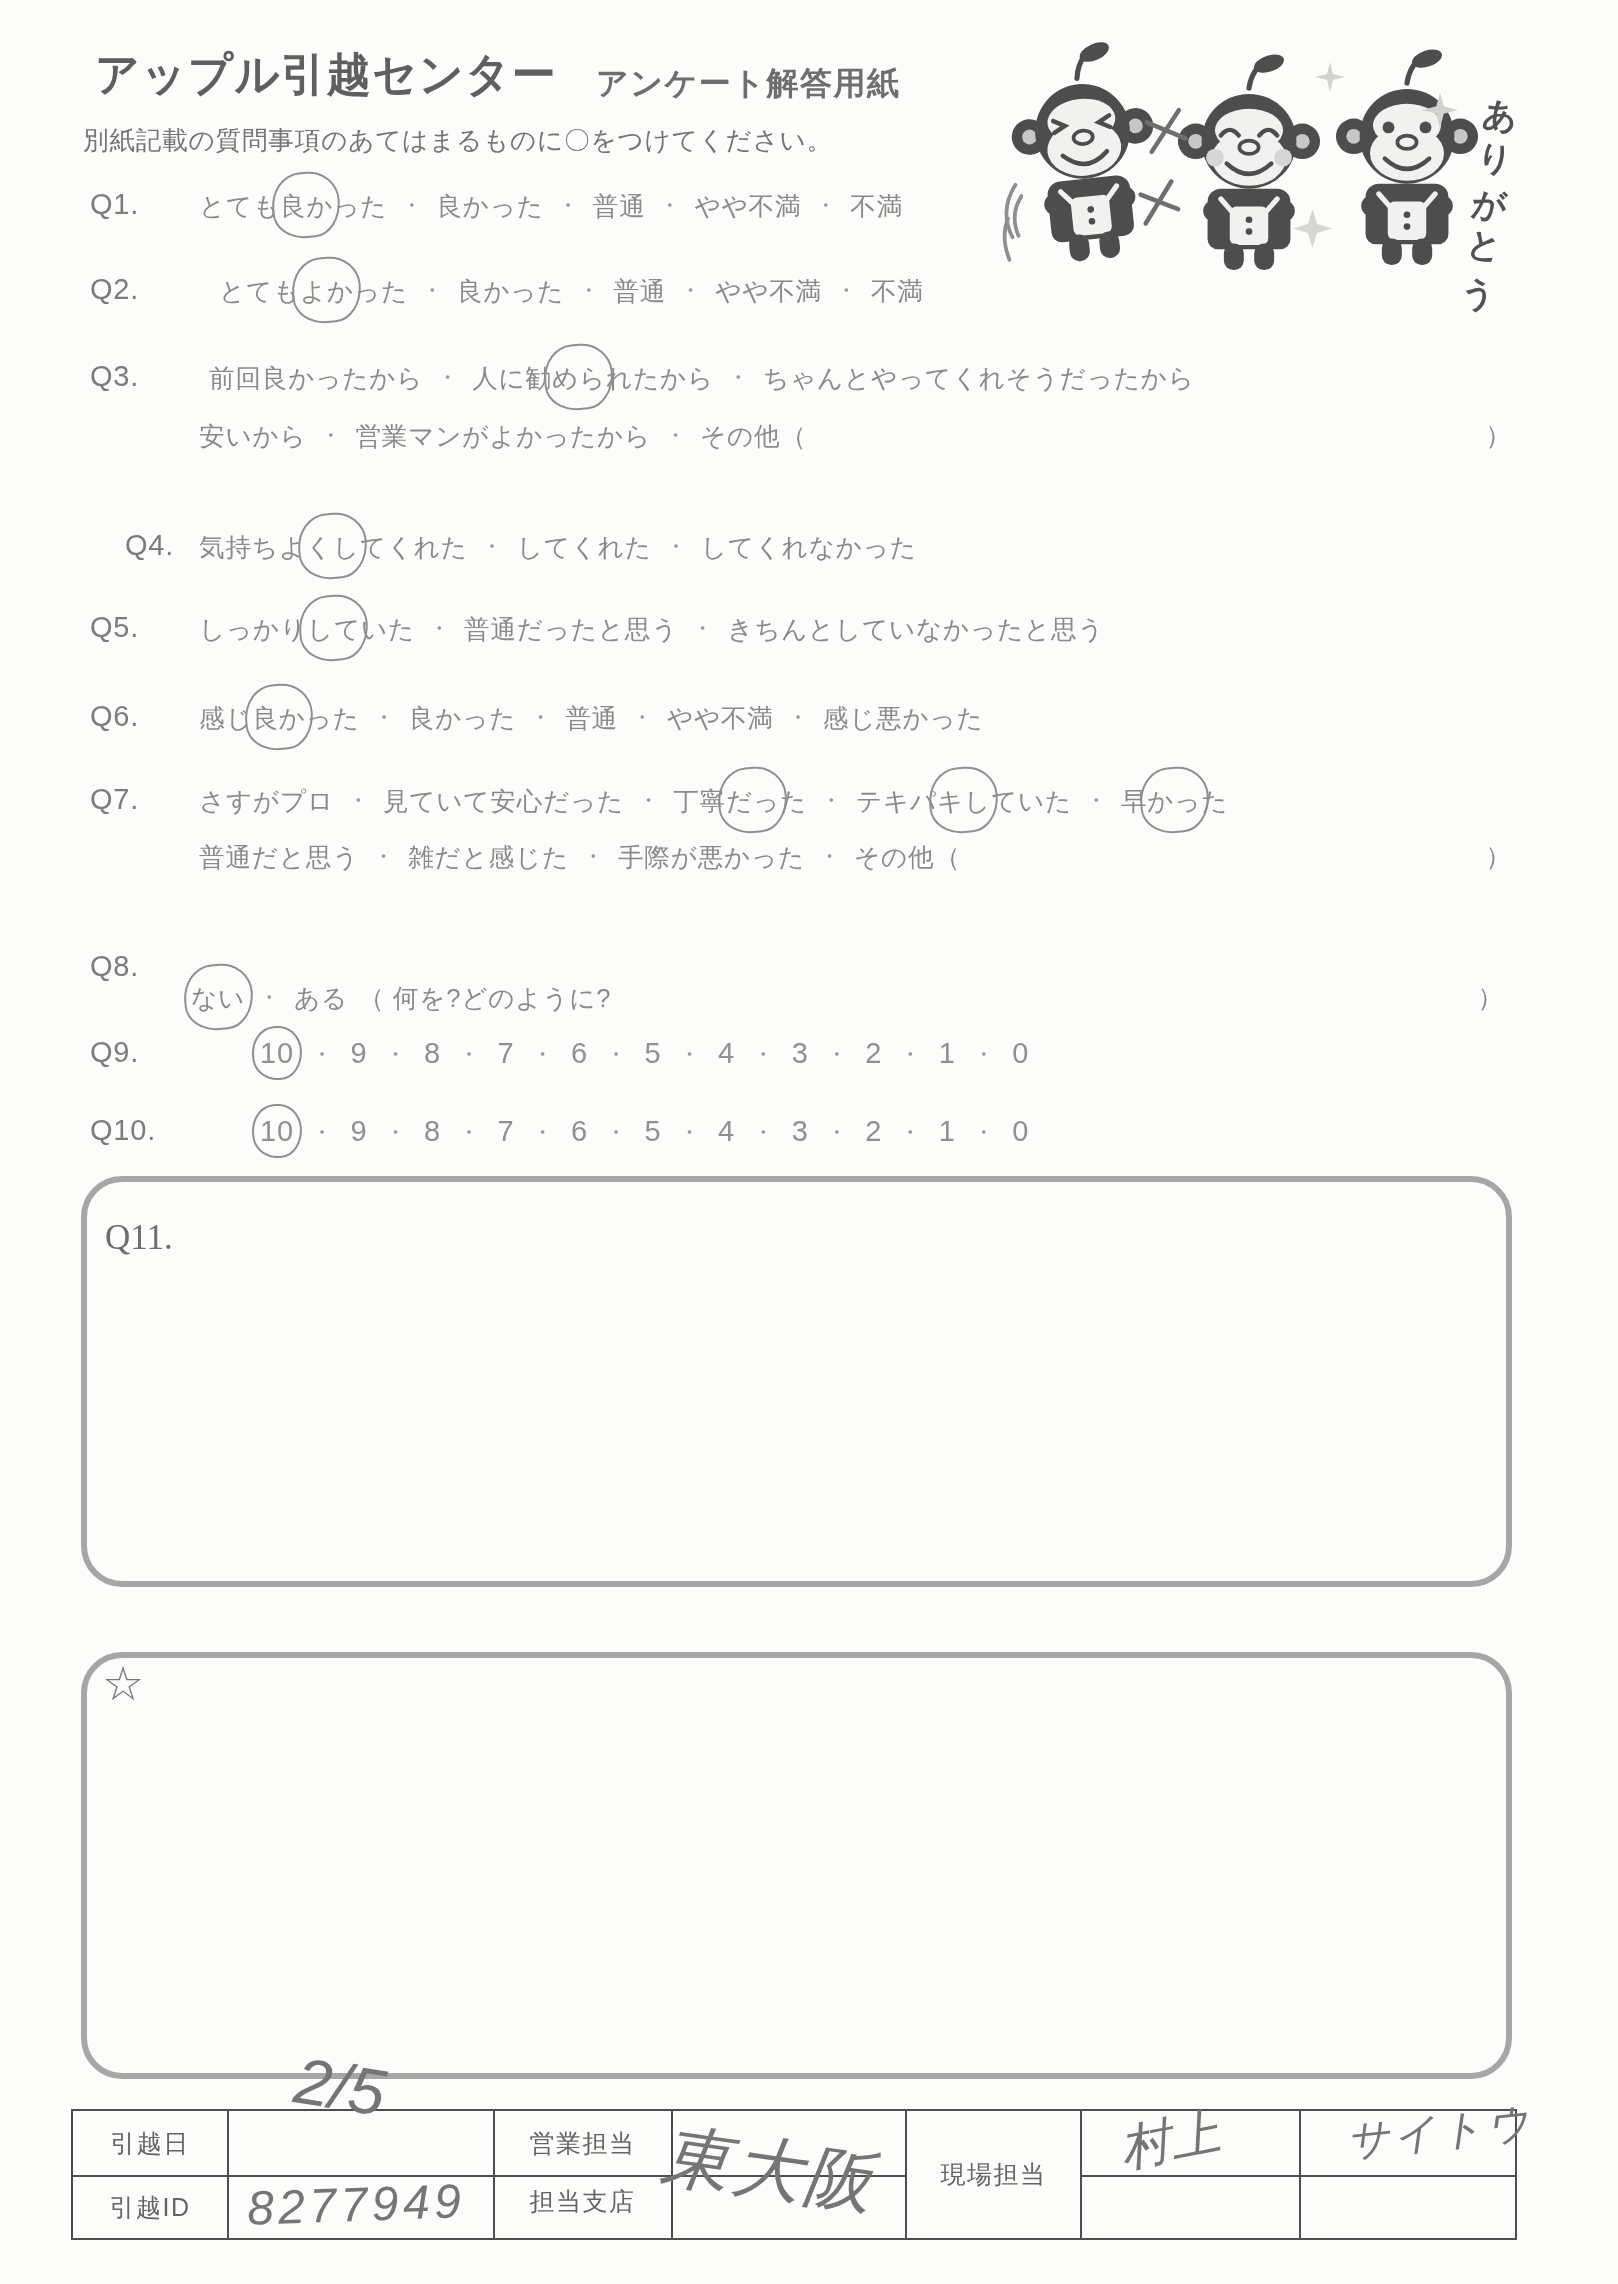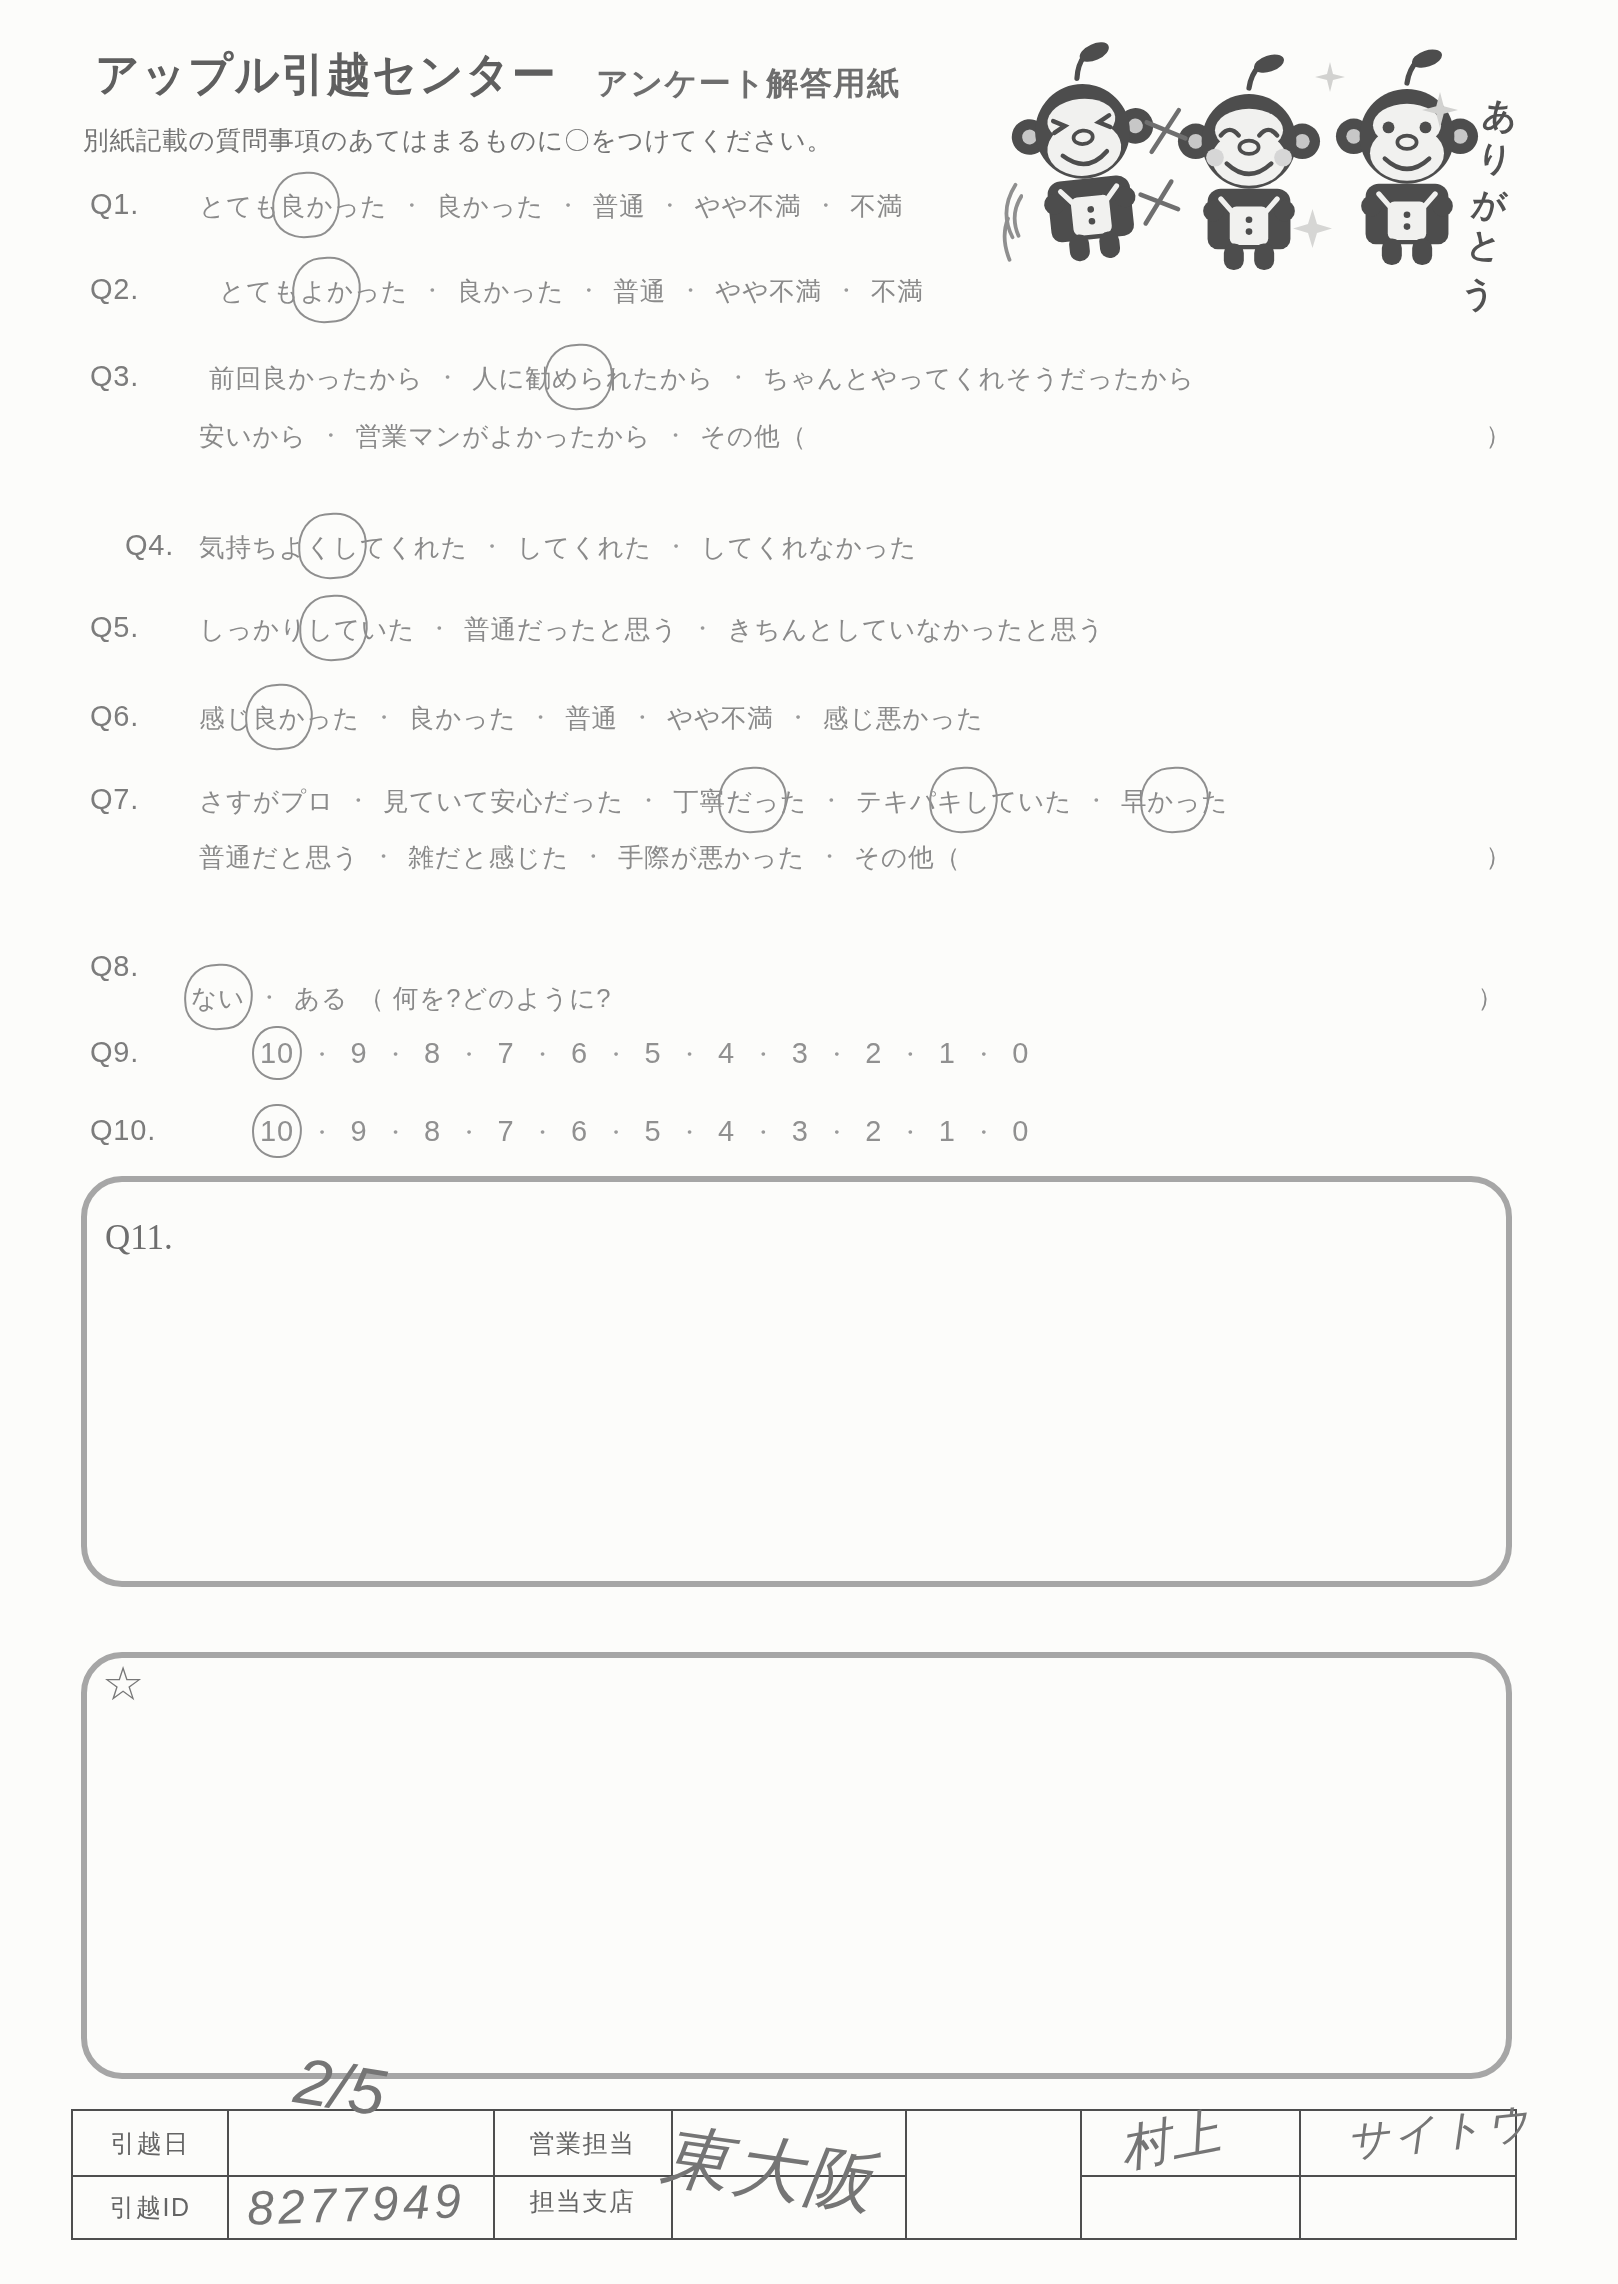--- a/index.html
+++ b/index.html
@@ -161,20 +161,21 @@
     <div class="vline" style="left:832px"></div>
     <div class="vline" style="left:1007px"></div>
     <div class="vline" style="left:1226px"></div>
     <div class="hseg" style="left:0;width:832px;top:64px"></div>
     <div class="hseg" style="left:1007px;width:435px;top:64px"></div>
 
     <div class="fcell" style="left:0;top:0;width:154px;height:64px">引越日</div>
     <div class="fcell" style="left:0;top:66px;width:154px;height:60px">引越ID</div>
     <div class="fcell" style="left:422px;top:0;width:175px;height:64px">営業担当</div>
     <div class="fcell" style="left:422px;top:66px;width:175px;height:48px">担当支店</div>
+    <div class="fcell" style="left:834px;top:0;width:173px;height:126px">現場担当</div>
   </div>
 
   <div class="hand hw-date">2/5</div>
   <div class="hand hw-id">8277949</div>
   <div class="hand hw-branch">東大阪</div>
   <div class="hand hw-staff1">村上</div>
   <div class="hand hw-staff2">サイトウ</div>
 
 </div>
 

